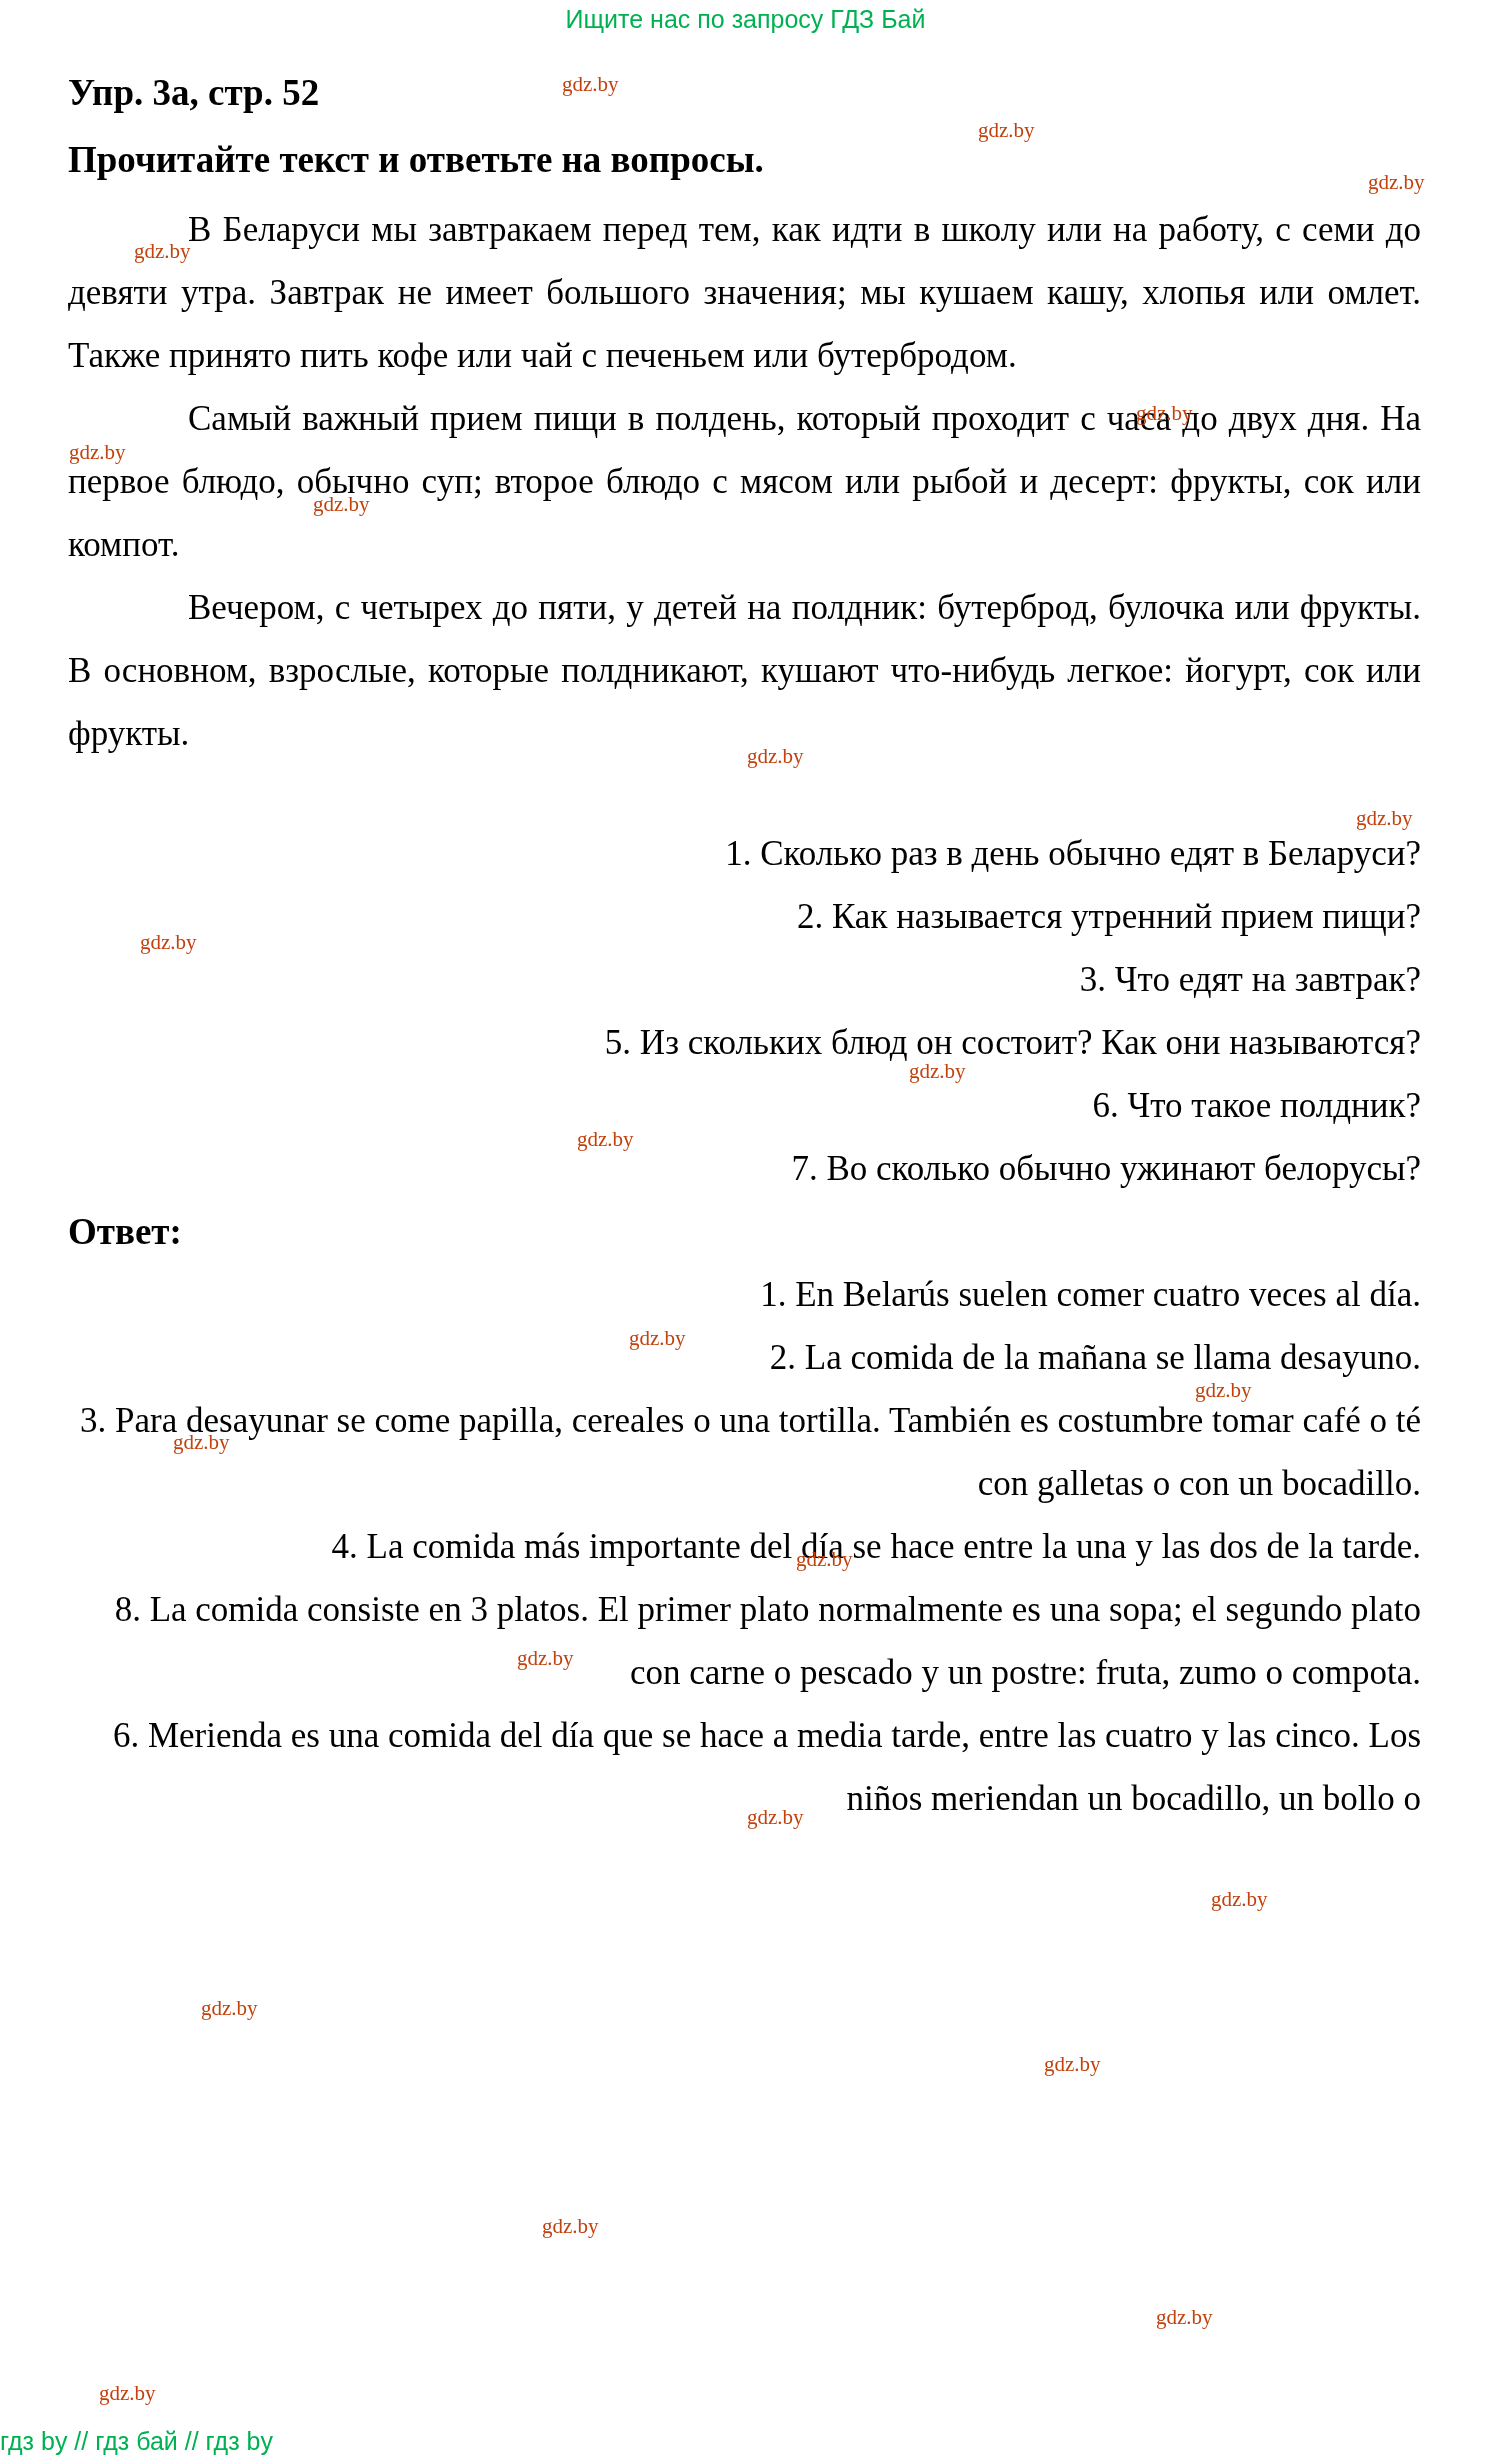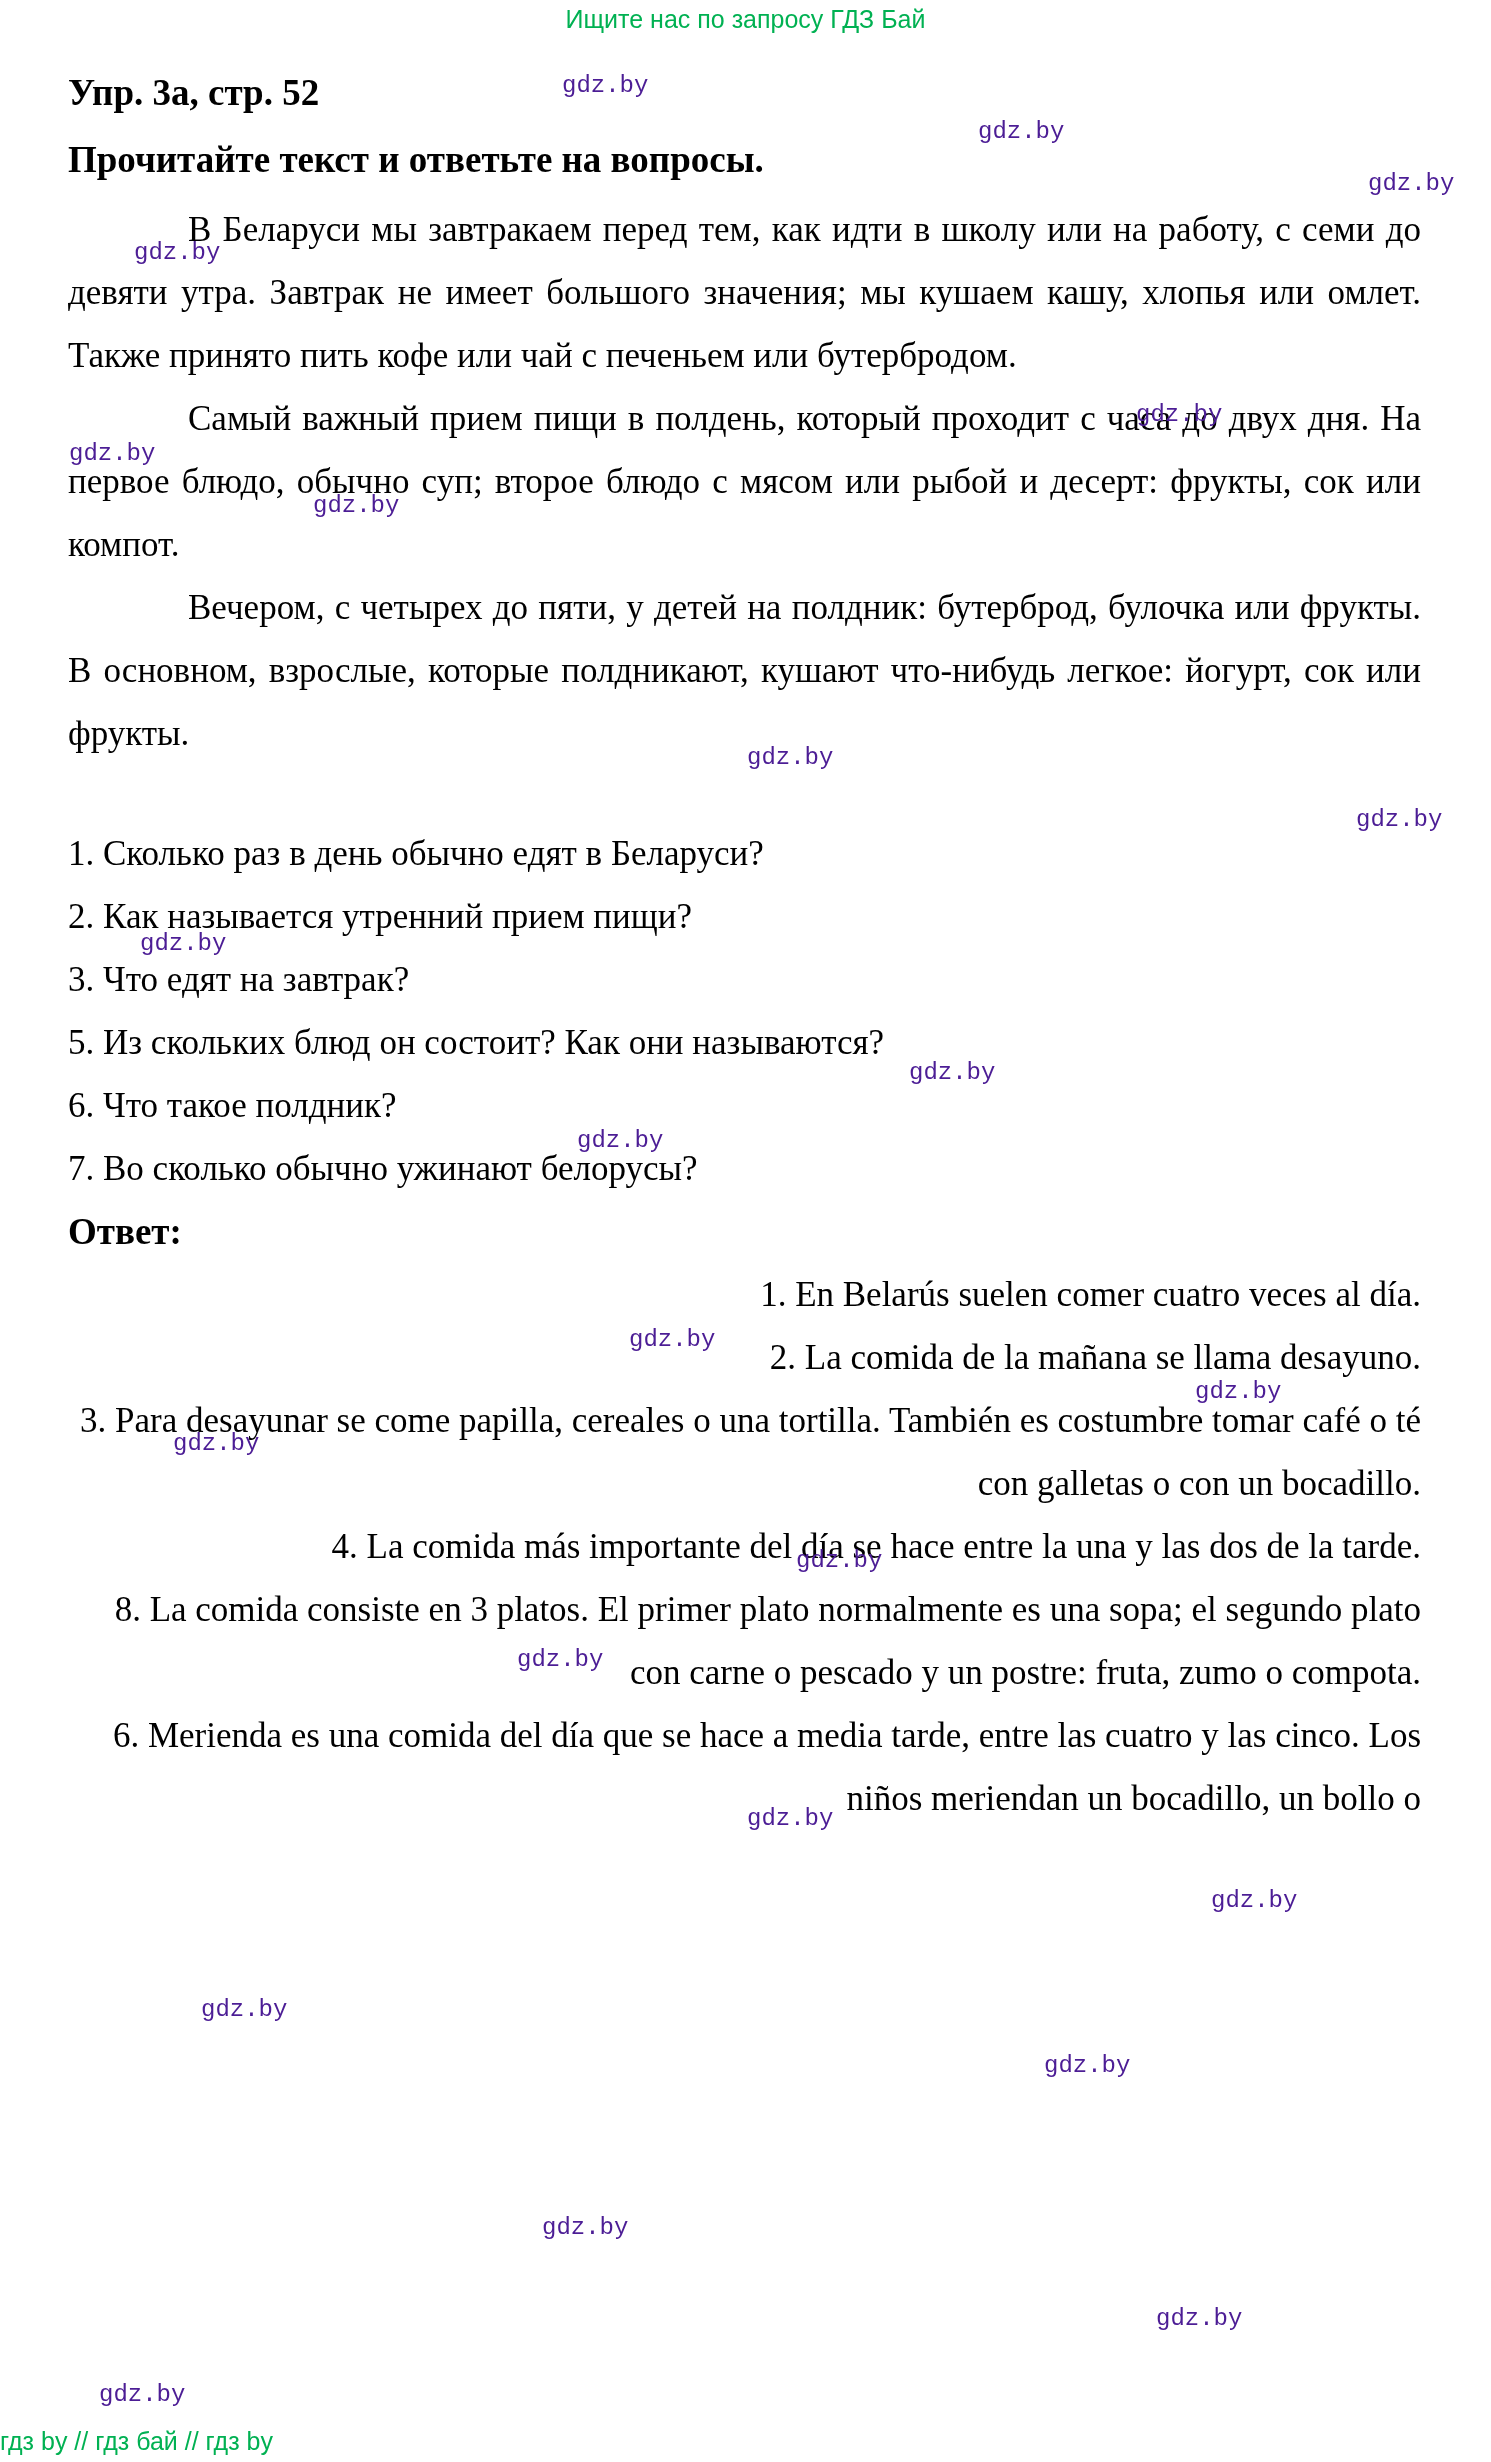--- a/index.html
+++ b/index.html
@@ -48,36 +48,37 @@
   .para:first-of-type {
     margin-top: 14.6px;
     font-family: Liberation Serif, serif;
   }
   .questions {
     margin-top: 57px;
   }
   .question {
     font-size: 35px;
     line-height: 63px;
+    text-align: right;
   }
   .answer-label {
     font-size: 37px;
     font-weight: bold;
     line-height: 63px;
   }
   .answer {
     font-size: 35px;
     line-height: 63px;
     text-align: right;
   }
   .wm {
     position: absolute;
-    font-family: Liberation Mono, monospace;
-    font-size: 24px;
-    color: #4c1d95;
+    font-family: Liberation Serif, serif;
+    font-size: 21px;
+    color: #c2410c;
     white-space: nowrap;
   }
   .site-footer {
     position: absolute;
     left: 0;
     right: 0;
     bottom: 6.5px;
     font-family: "Liberation Sans", sans-serif;
     font-size: 25px;
     color: #00b152;

